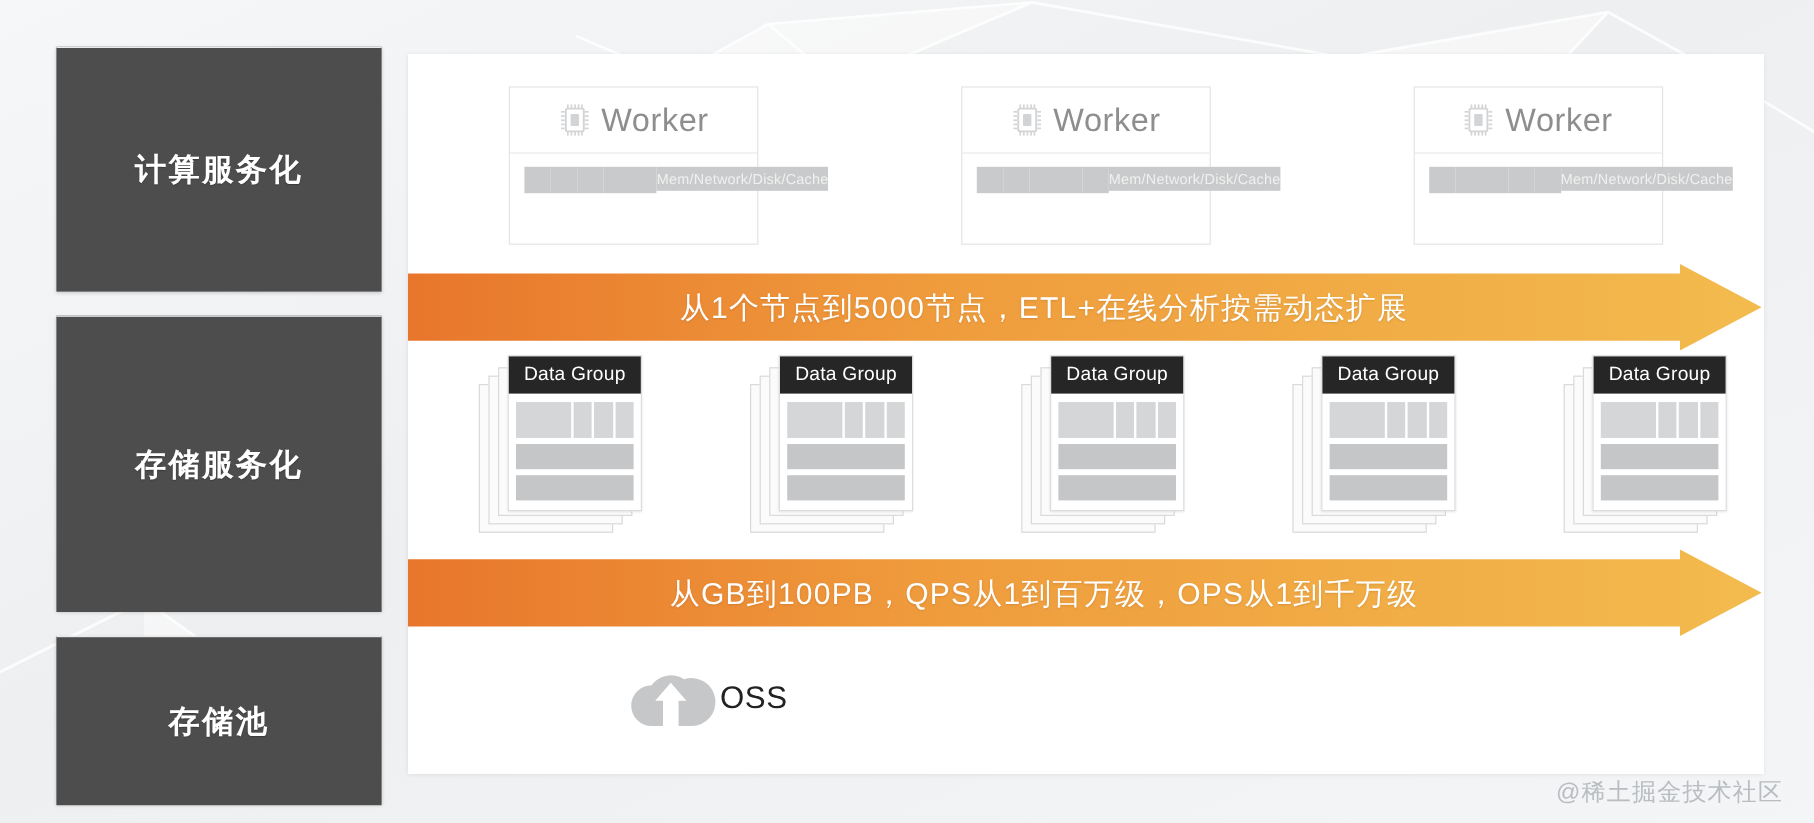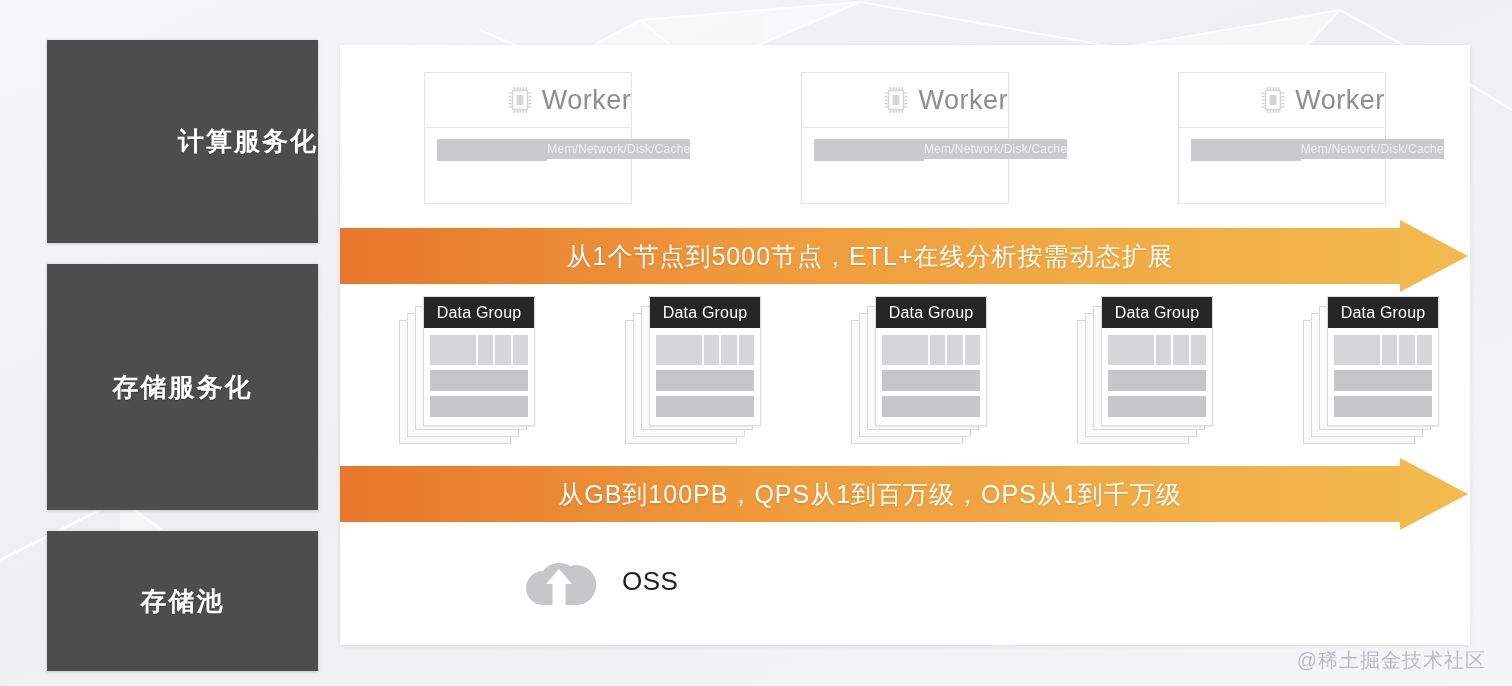--- a/index.html
+++ b/index.html
@@ -43,21 +43,21 @@
     left: 0;
     width: 271px;
     background: #4d4d4d;
     color: #ffffff;
     display: flex;
     align-items: center;
     justify-content: center;
     box-shadow: 0 1px 3px rgba(0,0,0,0.18);
     border-top: 1px solid #e9eaec;
   }
-  .side-card-0 { top: 0px;   height: 204px; justify-content: flex-end; }
+  .side-card-0 { top: 0px;   height: 204px; }
   .side-card-1 { top: 224px; height: 247px; }
   .side-card-2 { top: 491px; height: 141px; }
 
   .side-card-label {
     font-size: 26px;
     font-weight: bold;
     letter-spacing: 2px;
     color: #ffffff;
     text-shadow: 0 1px 1px rgba(0,0,0,0.25);
   }
@@ -96,21 +96,21 @@
     border: 1px solid #e3e4e6;
     background: #ffffff;
     display: flex;
     flex-direction: column;
   }
   .worker-head {
     height: 55px;
     border-bottom: 1px solid #e8e9eb;
     display: flex;
     align-items: center;
-    justify-content: flex-end;
+    justify-content: center;
     gap: 9px;
   }
   .worker-title {
     font-size: 27px;
     color: #8e8e90;
     letter-spacing: 0.5px;
     font-weight: 400;
   }
   .worker-body {
     flex: 1;
@@ -250,21 +250,20 @@
     width: 1130px;
     height: 86px;
     z-index: 4;
     display: flex;
     align-items: center;
     padding-left: 178px;
   }
   .storage-item {
     display: flex;
     align-items: center;
-    gap: 22px;
     margin-right: 70px;
   }
   .storage-label {
     font-size: 26px;
     color: #222222;
     letter-spacing: 0.5px;
   }
 
   
   #watermark {

